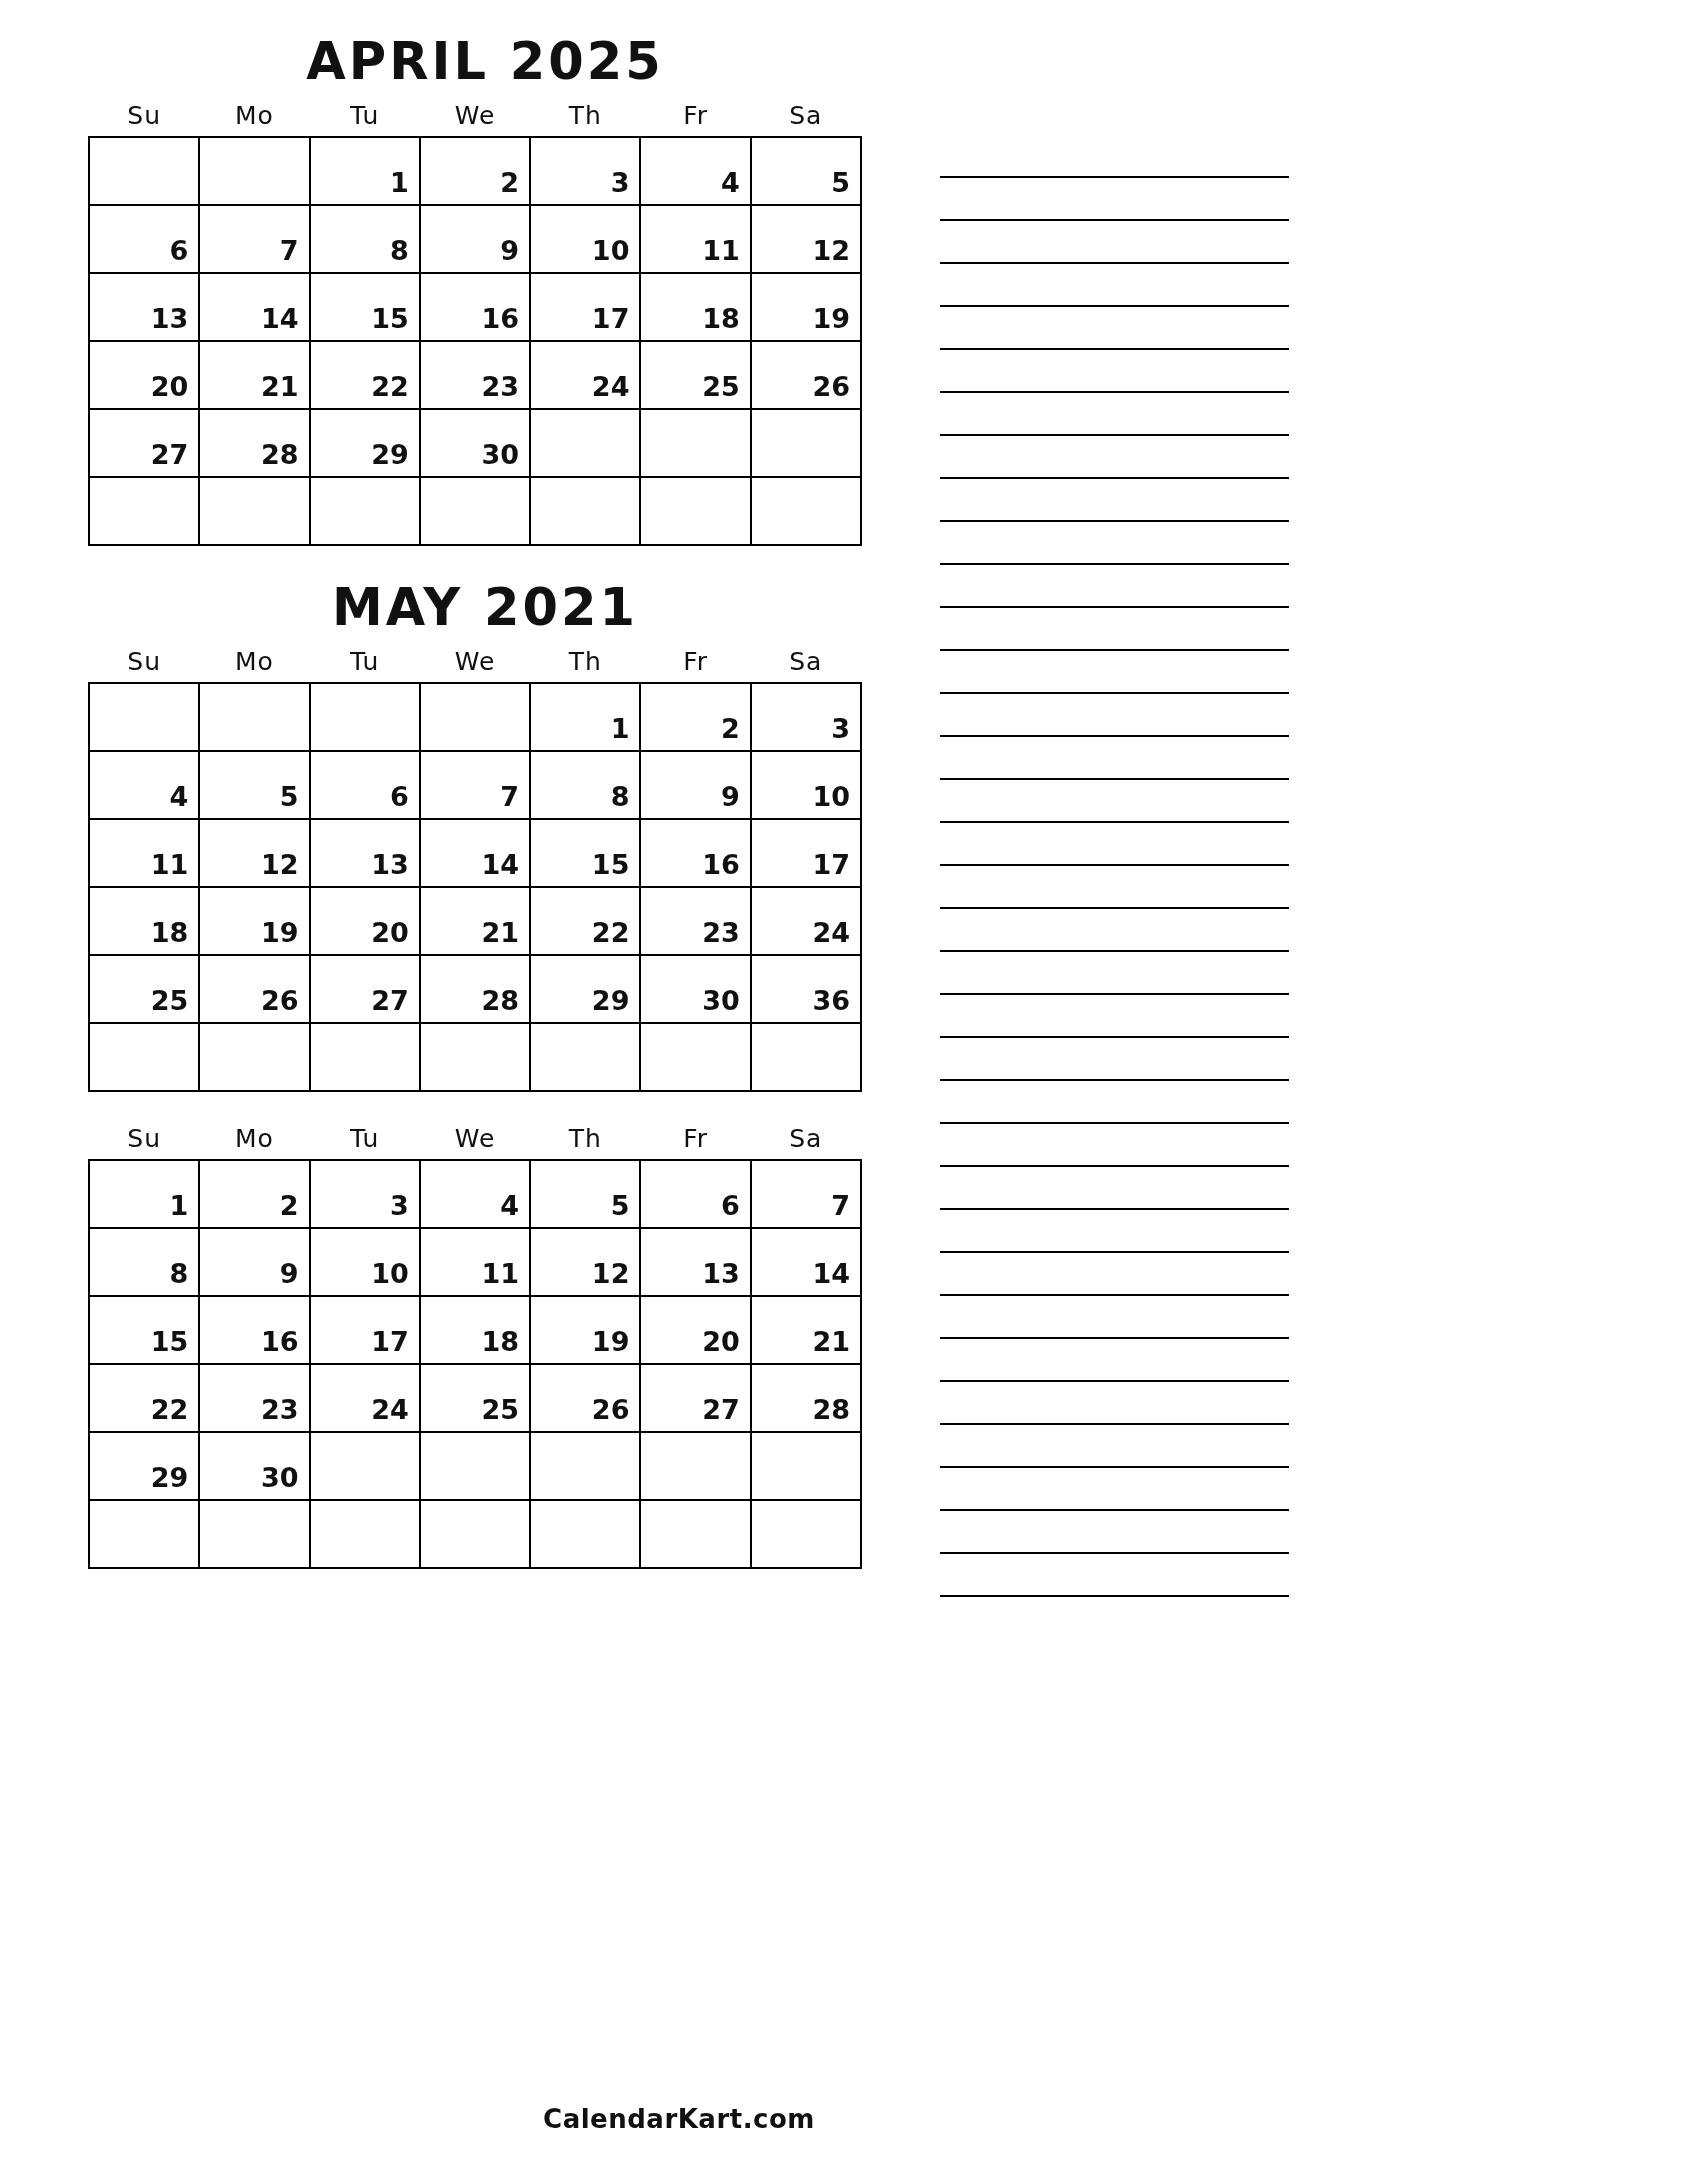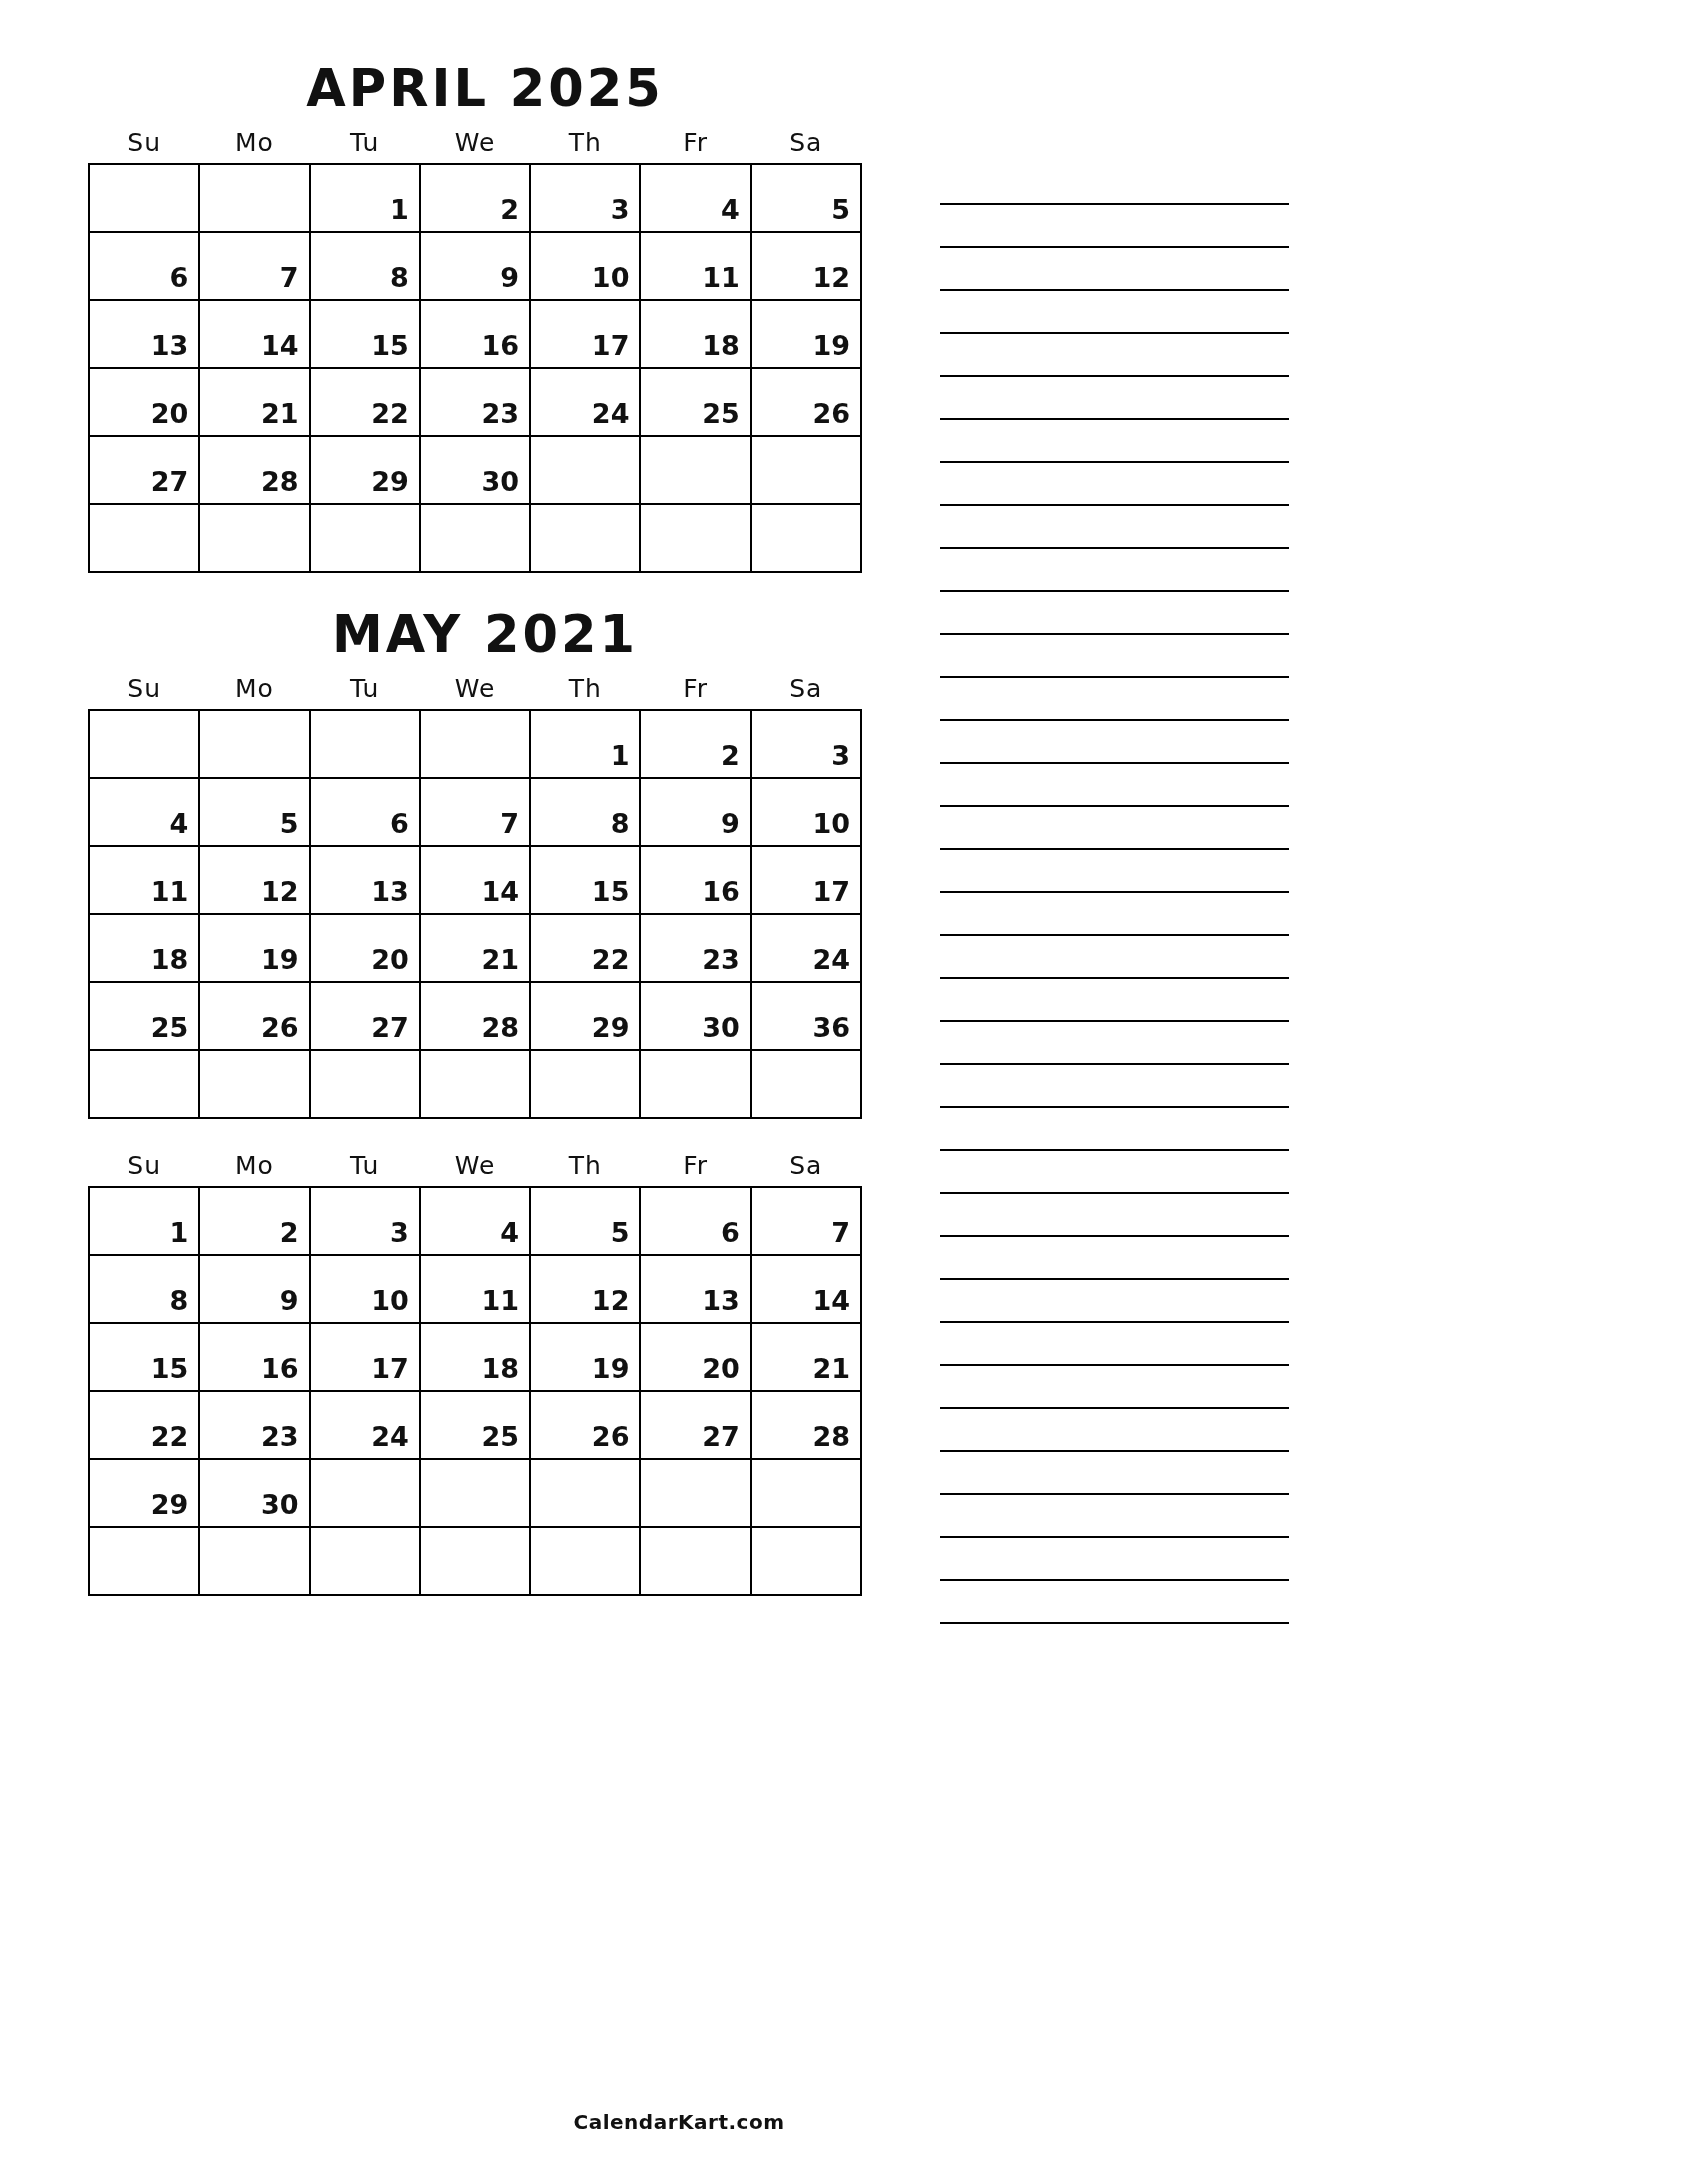--- a/index.html
+++ b/index.html
@@ -13,21 +13,21 @@
     font-family: "DejaVu Sans", sans-serif;
     color: #000000;
     position: relative;
     overflow: hidden;
   }
   .page {
     position: relative;
     width: 1358px;
     height: 2178px;
     box-sizing: border-box;
-    padding: 59px 69px 0 69px;
+    padding: 32px 69px 0 69px;
   }
   .columns {
     display: flex;
     flex-direction: row;
     align-items: flex-start;
   }
   .left-col {
     width: 812px;
     flex: 0 0 812px;
   }
@@ -99,21 +99,21 @@
     border-top: 2px solid #000;
   }
 
   
   .footer {
     position: absolute;
     left: 0;
     right: 0;
     bottom: 44px;
     text-align: center;
-    font-size: 20px;
+    font-size: 26px;
     font-weight: bold;
     color: #111111;
     letter-spacing: 0.5px;
   }
 </style>
 </head>
 <body>
 
 <div class="page">
   <div class="columns">

